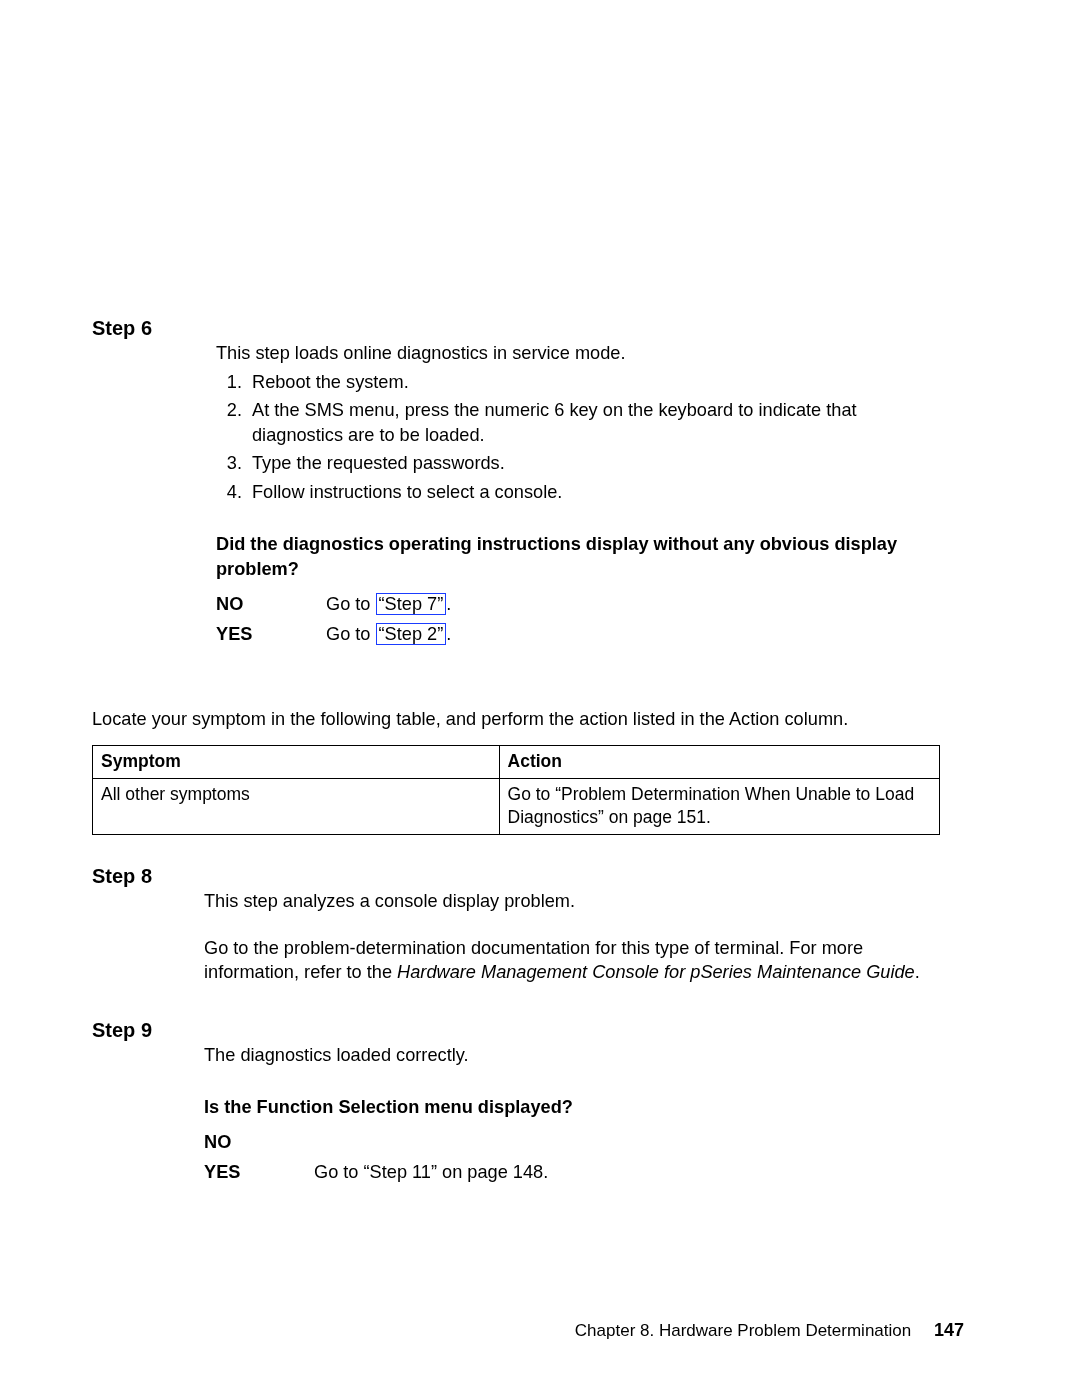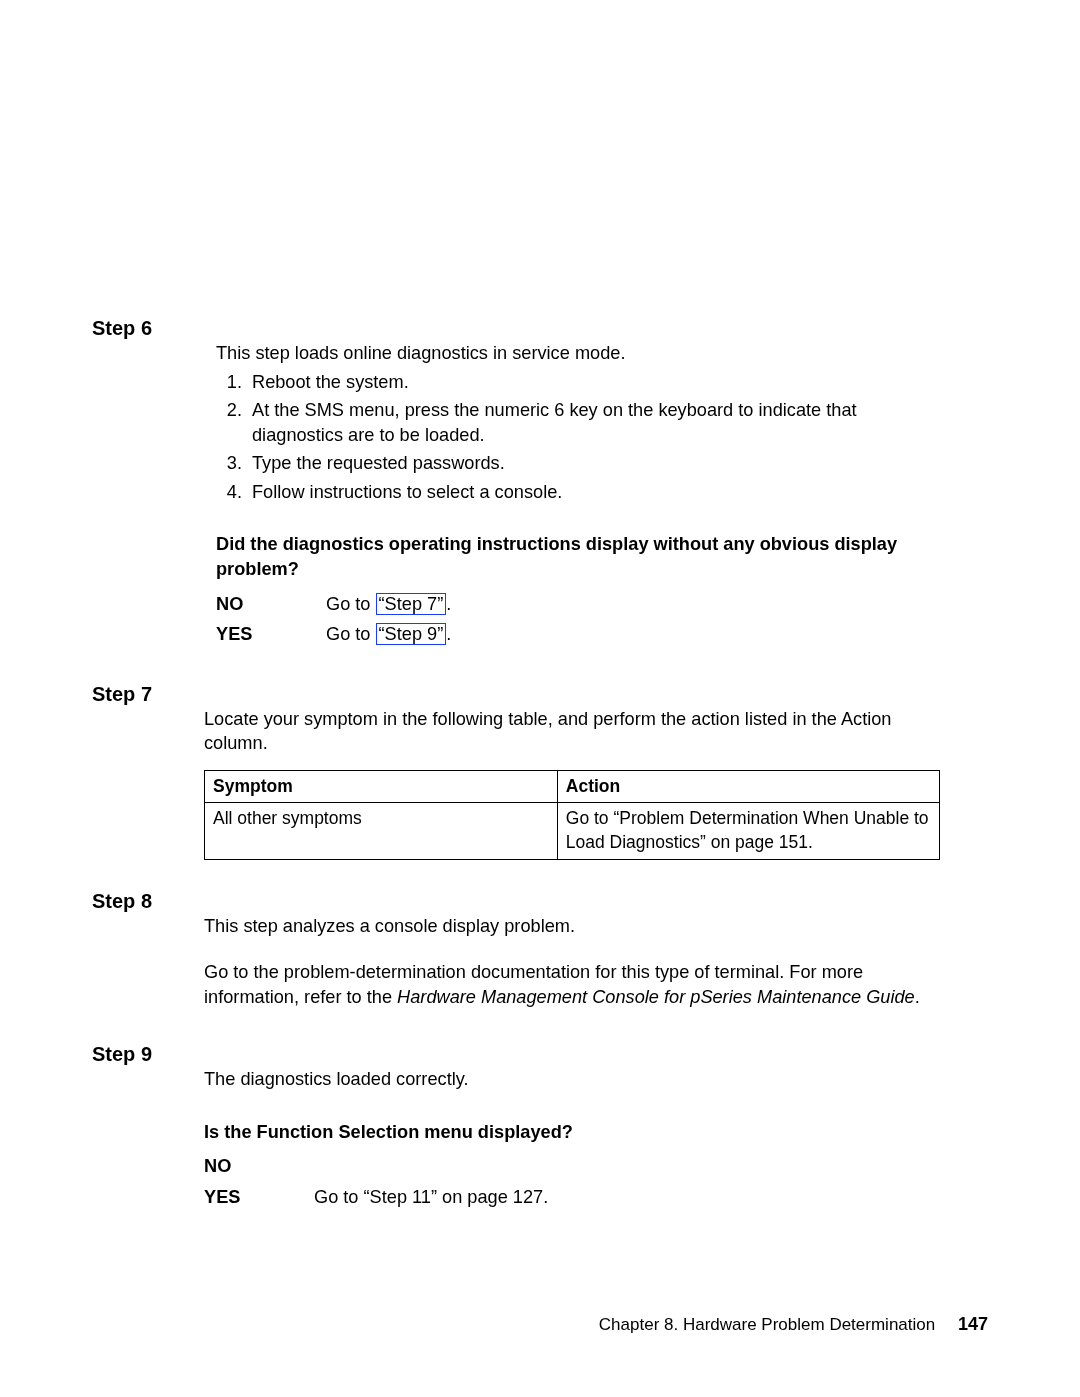--- a/index.html
+++ b/index.html
@@ -52,25 +52,25 @@
     border: 1px solid #000;
     padding: 4px 8px;
     text-align: left;
     vertical-align: top;
     margin-left: 28px;
   }
   table.symptom th { font-weight: bold; }
   .italic { font-style: italic; }
   .footer {
     position: absolute;
-    bottom: 62px;
+    bottom: 56px;
     left: 0;
     width: 1080px;
     text-align: right;
-    padding-right: 92px;
+    padding-right: 116px;
     box-sizing: border-box;
     font-size: 17px;
   }
   .footer .pagenum { font-weight: bold; margin-left: 18px; font-size: 18px; }
 </style>
 </head>
 <body>
 
 <div class="page">
 
@@ -99,28 +99,27 @@
       <p class="q">Did the diagnostics operating instructions display without any obvious display problem?</p>
       <div class="noyes-row">
         <span class="noyes-label">NO</span>
         <span class="noyes-val">
           <span>Go to </span><span class="boxlink">“Step 7”</span><span>.</span>
         </span>
       </div>
       <div class="noyes-row">
         <span class="noyes-label">YES</span>
         <span class="noyes-val">
-          <span>Go to </span><span class="boxlink">“Step 9”</span><span>.</span>
+          <span>Go to </span><span class="boxlink">“Step 2”</span><span>.</span>
         </span>
       </div>
     </div>
   </div>
 
   <div class="step-block gap-before">
-    <div class="step-label">Step 7</div>
     <div class="step-body">
       <p class="p">Locate your symptom in the following table, and perform the action listed in the Action column.</p>
       <table class="symptom">
         <tbody>
             <tr>
           <th style="width:48%">Symptom</th>
           <th>Action</th>
         </tr>
         <tr>
           <td>All other symptoms</td>
@@ -144,21 +143,21 @@
   <div class="step-block gap-before">
     <div class="step-label">Step 9</div>
     <div class="step-body">
       <p class="p">The diagnostics loaded correctly.</p>
       <p class="q">Is the Function Selection menu displayed?</p>
       <div class="noyes-row">
         <span class="noyes-label">NO</span>
       </div>
       <div class="noyes-row">
         <span class="noyes-label">YES</span>
-        <span class="noyes-val">Go to “Step 11” on page 127.</span>
+        <span class="noyes-val">Go to “Step 11” on page 148.</span>
       </div>
     </div>
   </div>
 
   <div class="footer">
     <span>Chapter 8. Hardware Problem Determination</span>
     <span class="pagenum">147</span>
   </div>
 
 </div>

